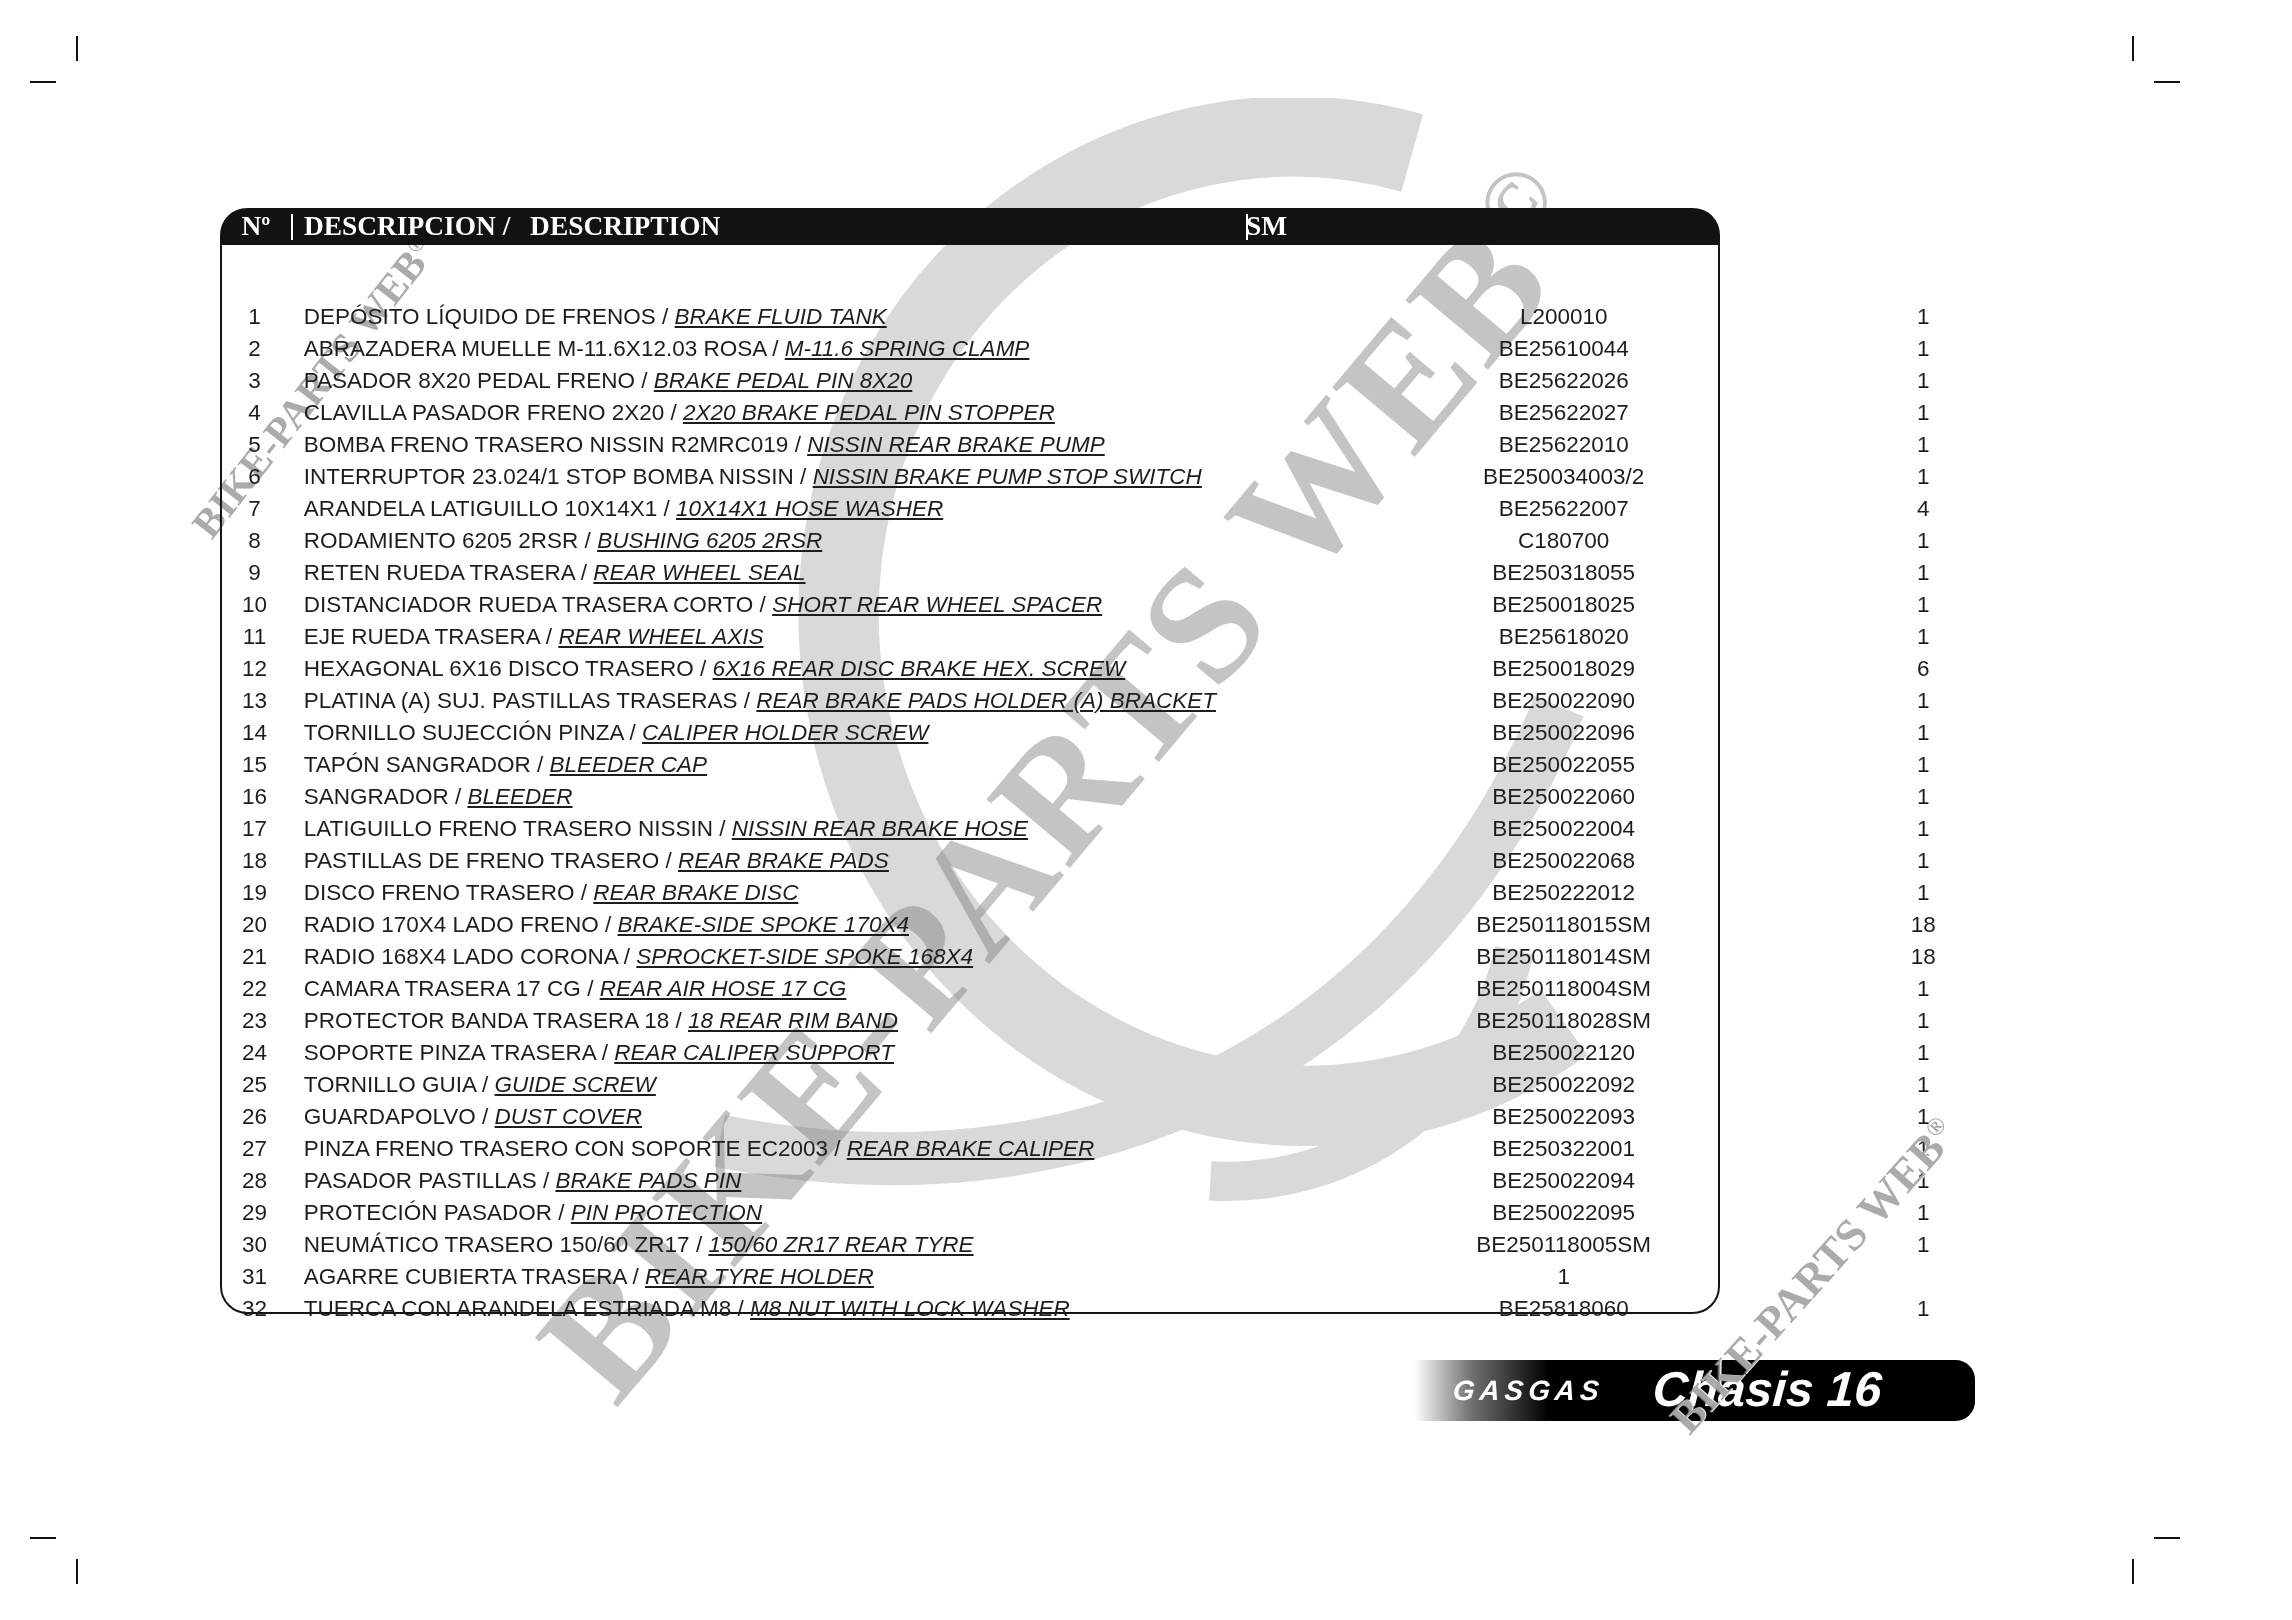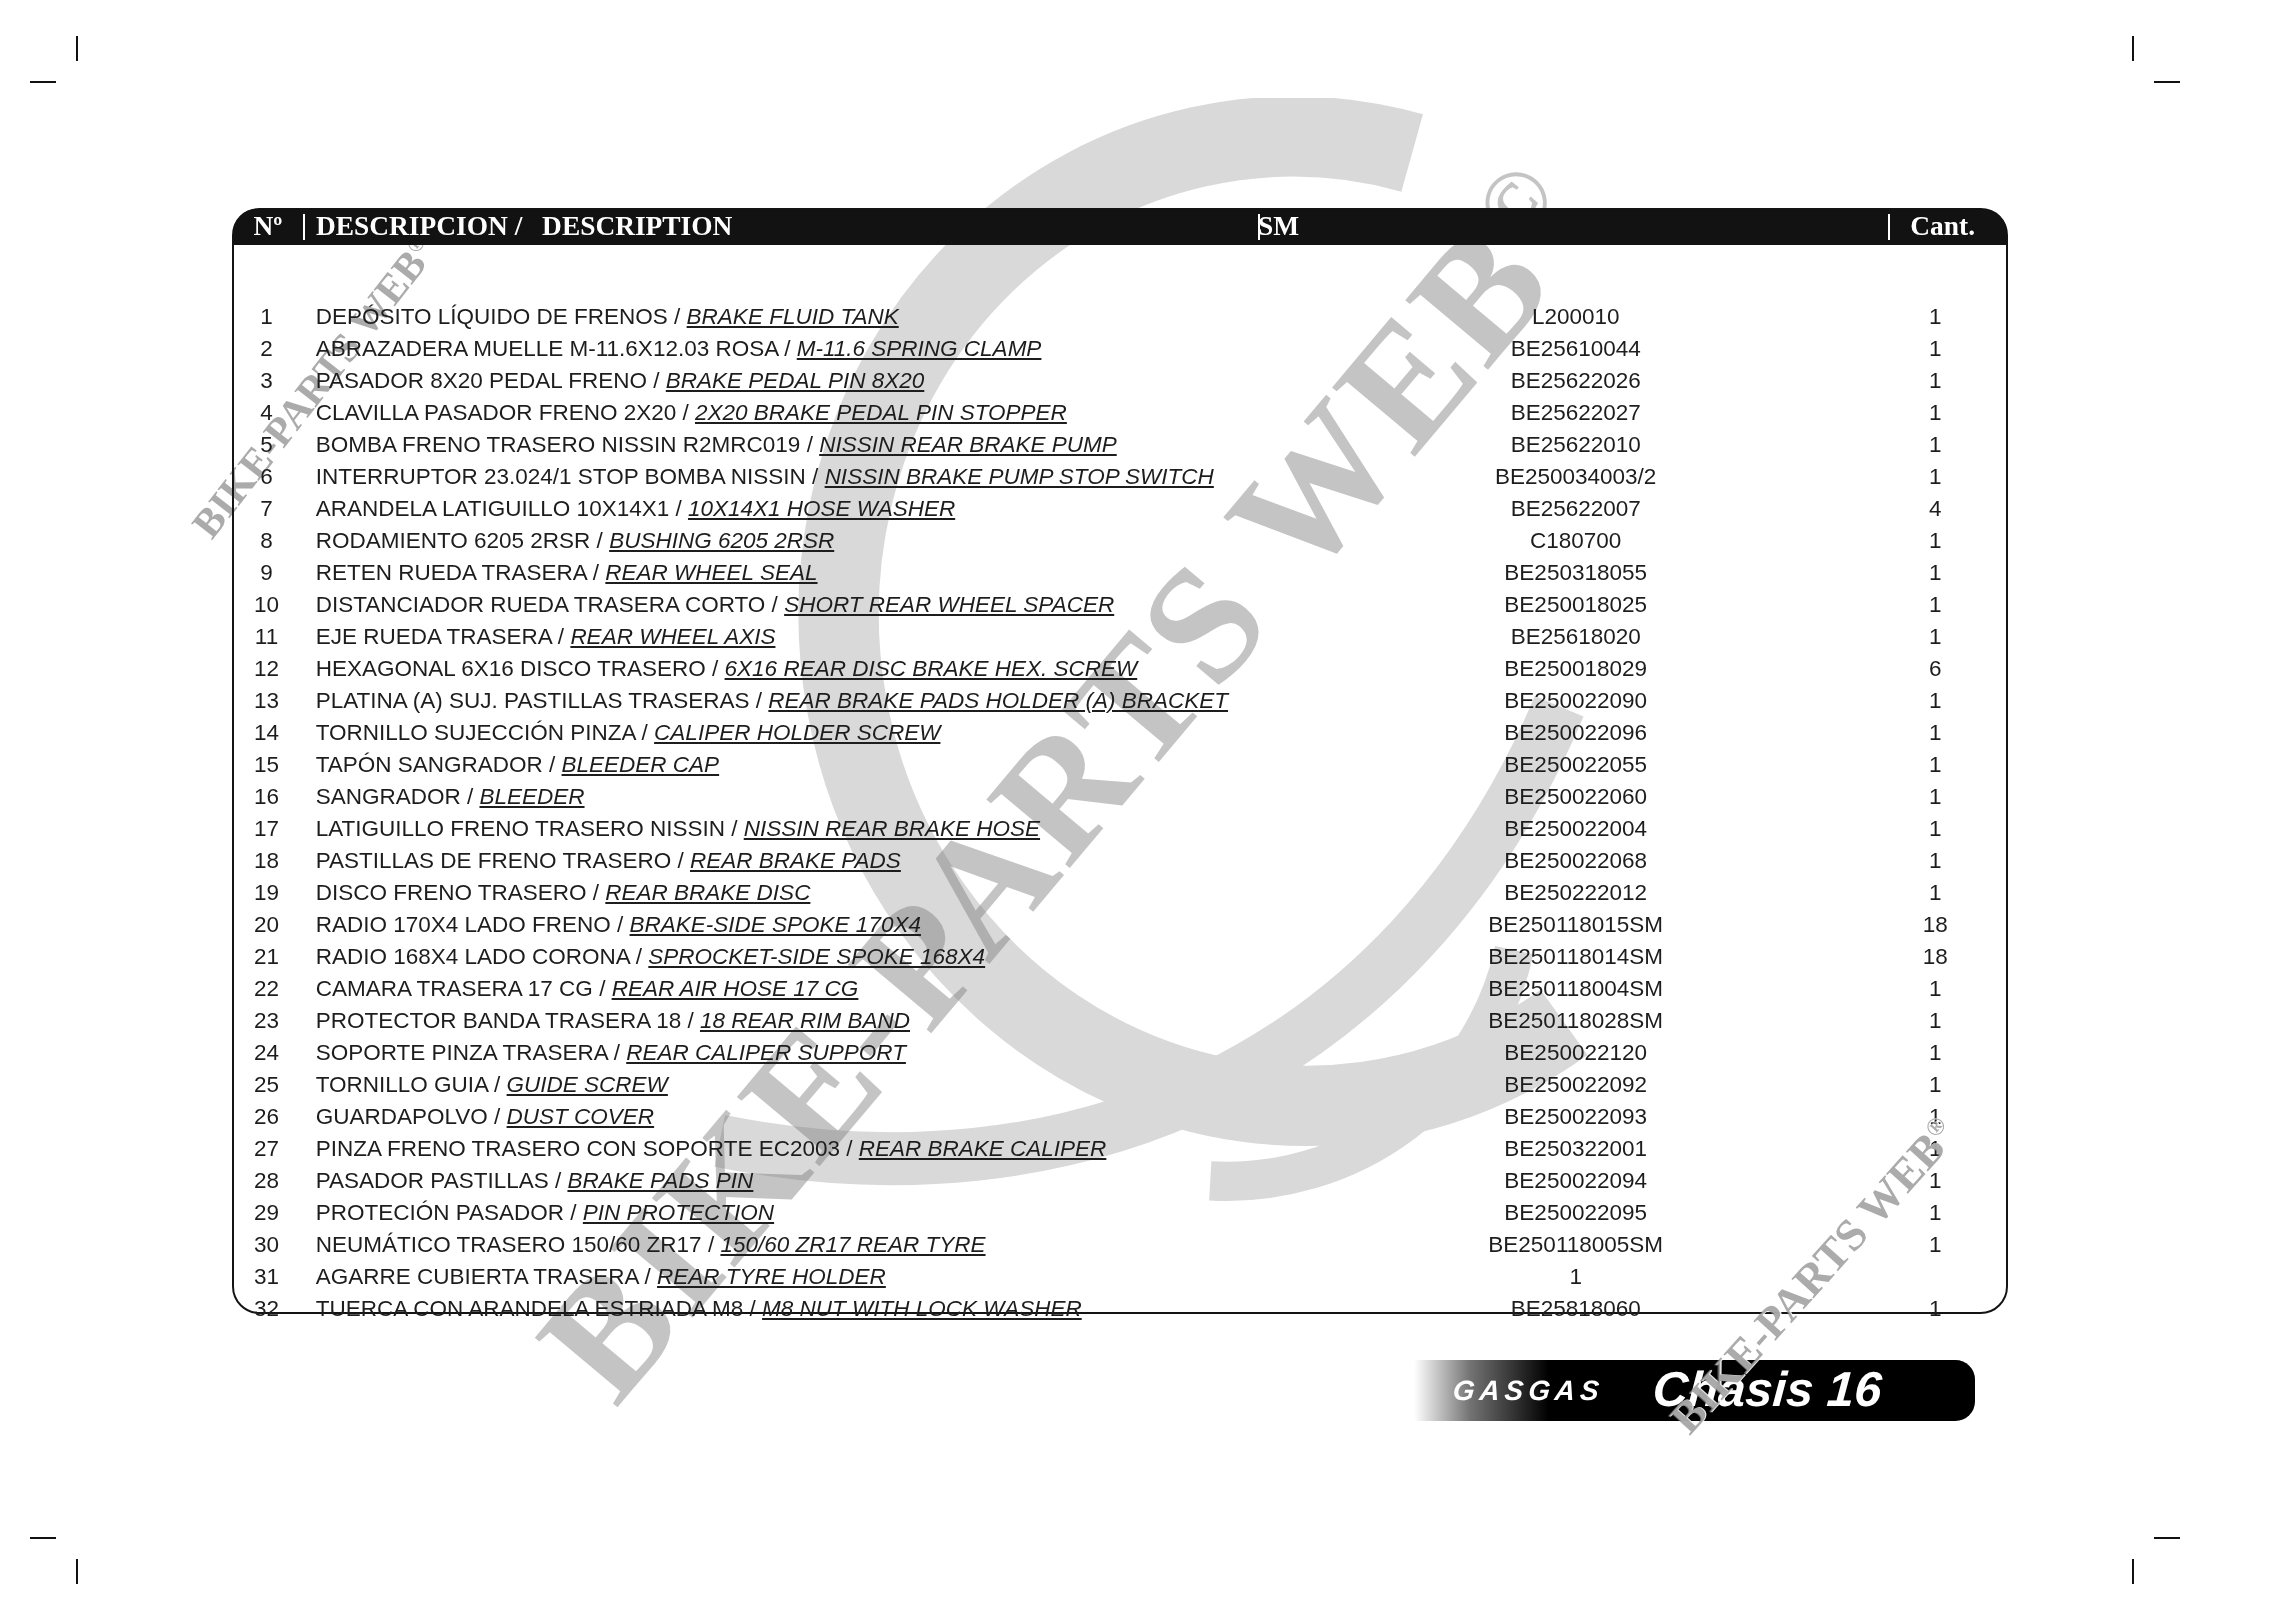--- a/index.html
+++ b/index.html
@@ -18,21 +18,21 @@
               text-shadow:1px 1px 0 rgba(255,255,255,0.9);}
   .wm-bottomright{left:1539px;top:1250px;font-size:45px;color:rgba(135,135,135,0.70);
               transform:rotate(-48deg);transform-origin:center;width:549px;text-align:center;z-index:6;
               text-shadow:1px 1px 0 rgba(255,255,255,0.9);}
   .wm-mark{font-size:55%;vertical-align:super;}
 
   
   .mark{position:absolute;background:#111;z-index:2;}
 
   
-  .ptable{position:absolute;left:232px;top:208px;width:1776px;height:1106px;z-index:3;
+  .ptable{position:absolute;left:220px;top:208px;width:1500px;height:1106px;z-index:3;
           border:2.9px solid #141414;border-radius:27.4px;box-sizing:border-box;background:transparent;}
   .thead{position:relative;height:36px;background:#121212;border-radius:23.5px 23.5px 0 0;
          margin:-1px -1px 0 -1px;color:#ffffff;font-family:"Liberation Serif",serif;
          font-weight:bold;font-size:27.4px;}
   .thead .h-no{position:absolute;left:0;width:70px;top:0;height:36px;line-height:35px;text-align:center;}
   .thead .h-desc{position:absolute;left:83px;top:0;height:36px;line-height:35px;}
   .thead .h-desc .it{margin-left:13px;}
   .thead .h-sm{position:absolute;left:1025px;width:630px;top:0;height:36px;line-height:35px;text-align:left;}
   .thead .h-qty{position:absolute;left:1655px;width:87px;top:0;height:36px;line-height:35px;text-align:right;}
   .hdiv{position:absolute;top:4.9px;bottom:4.9px;width:2px;background:#ffffff;}

